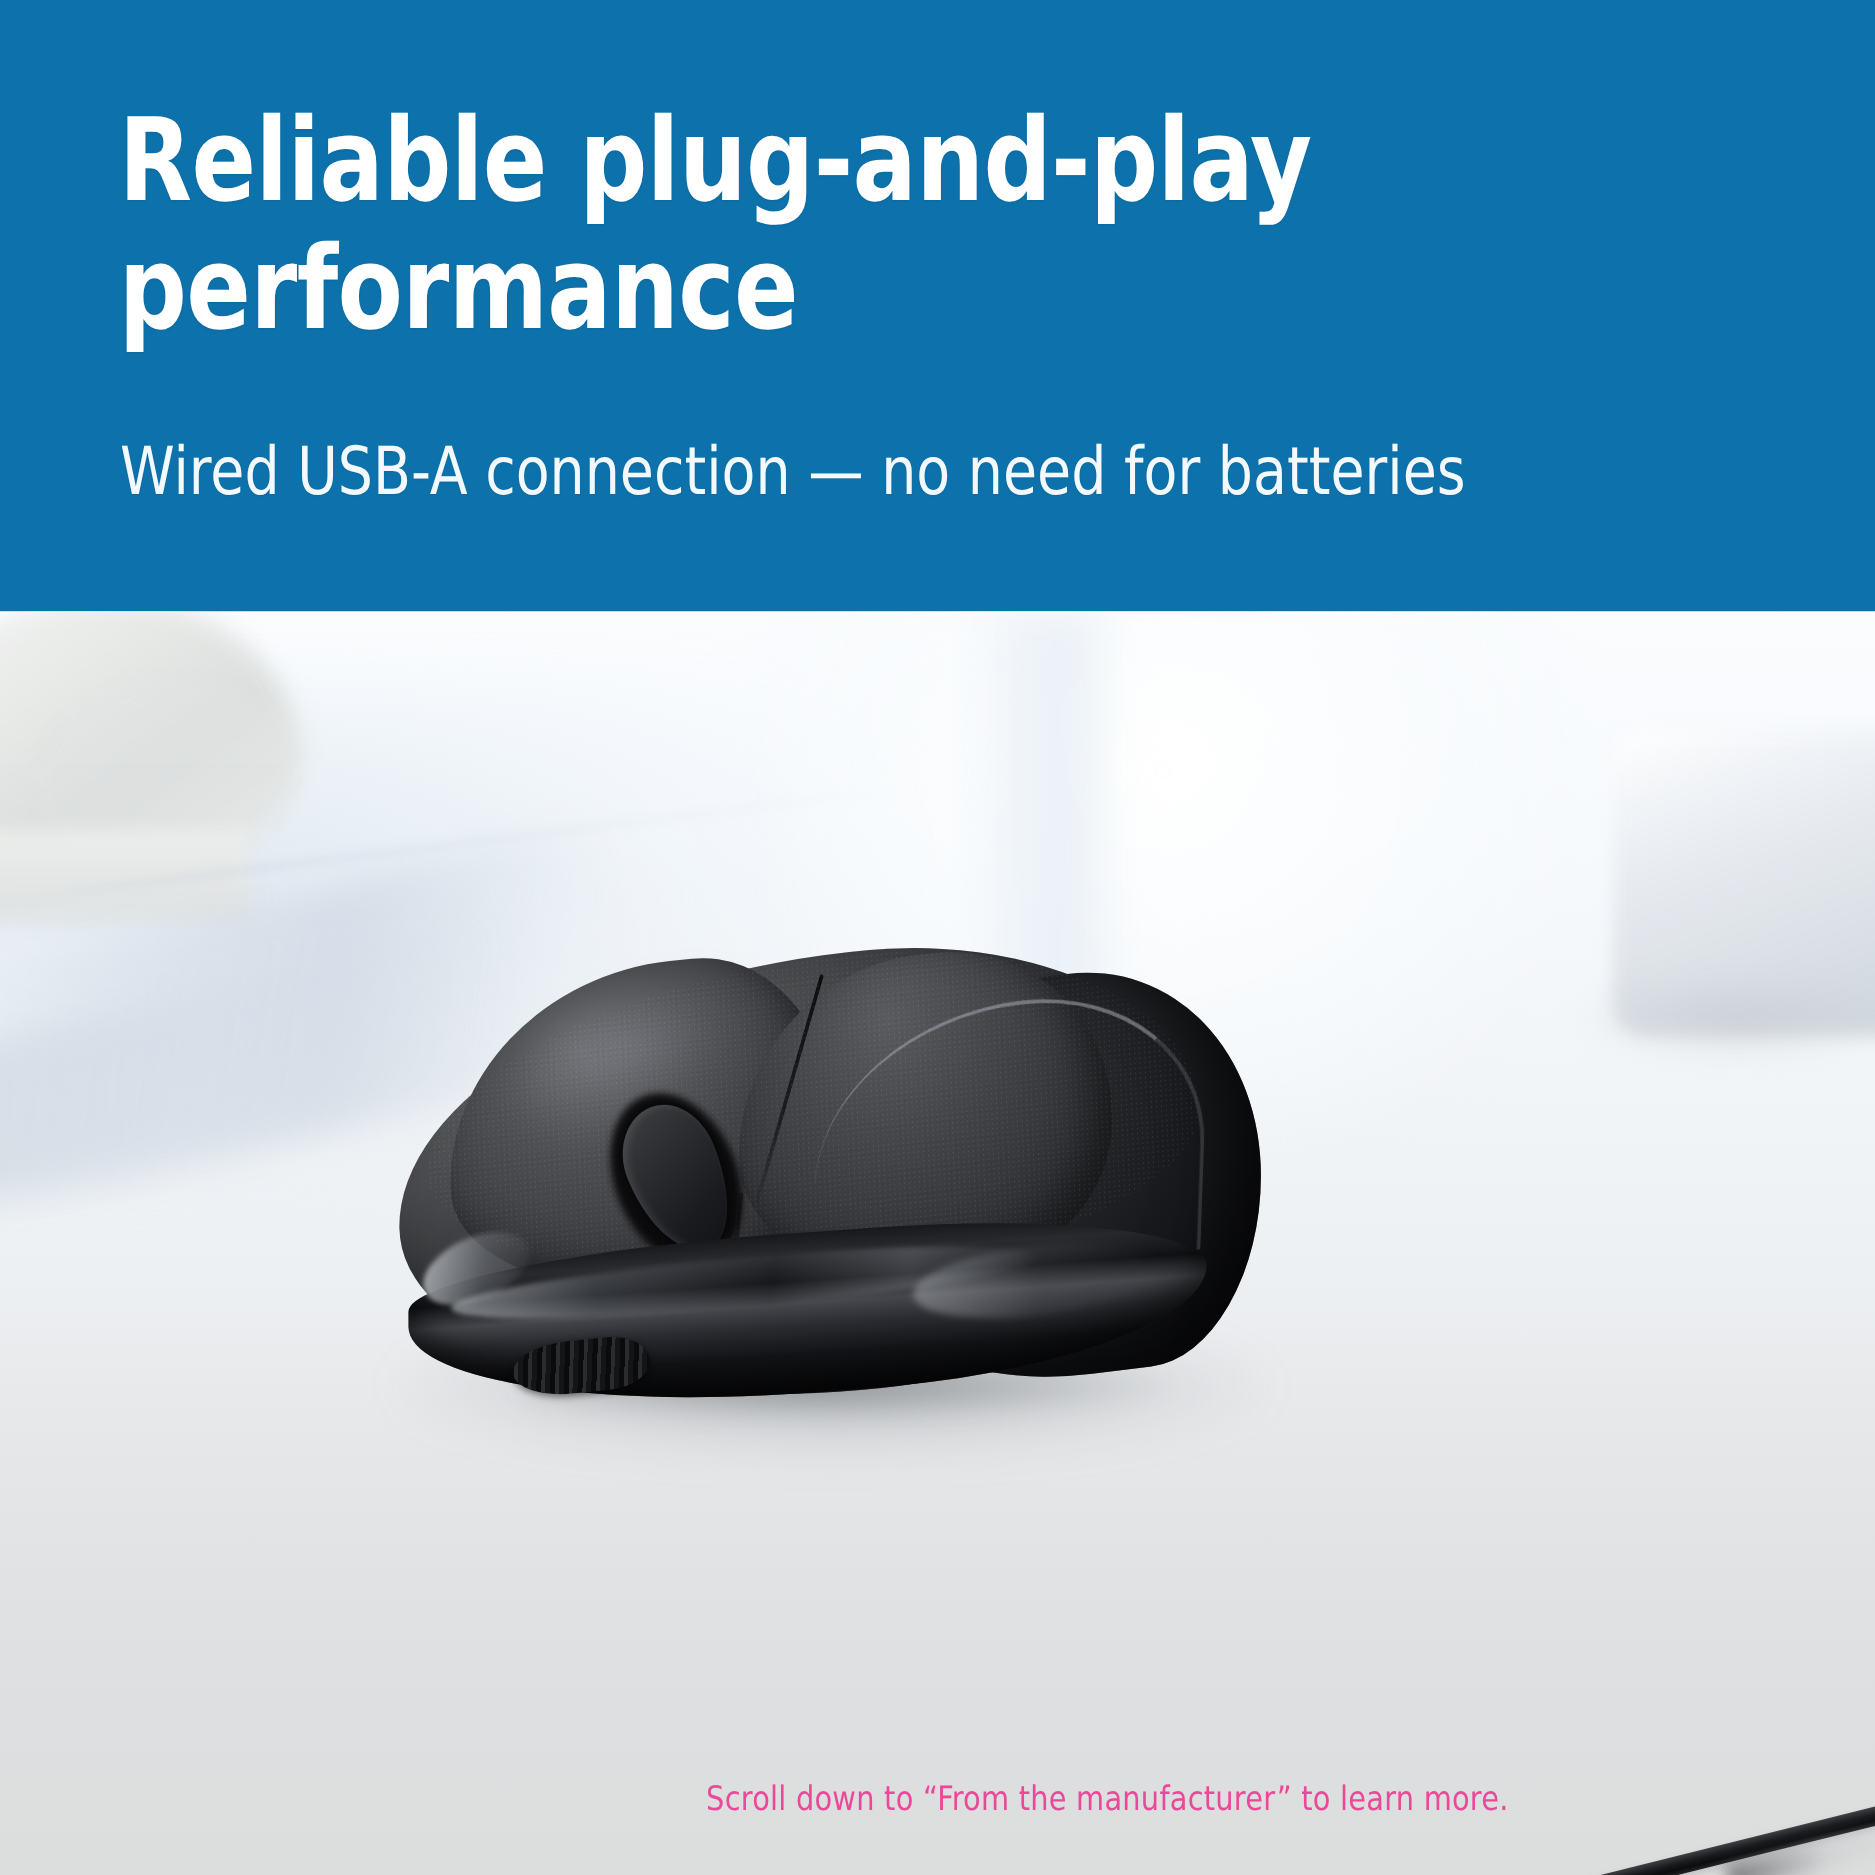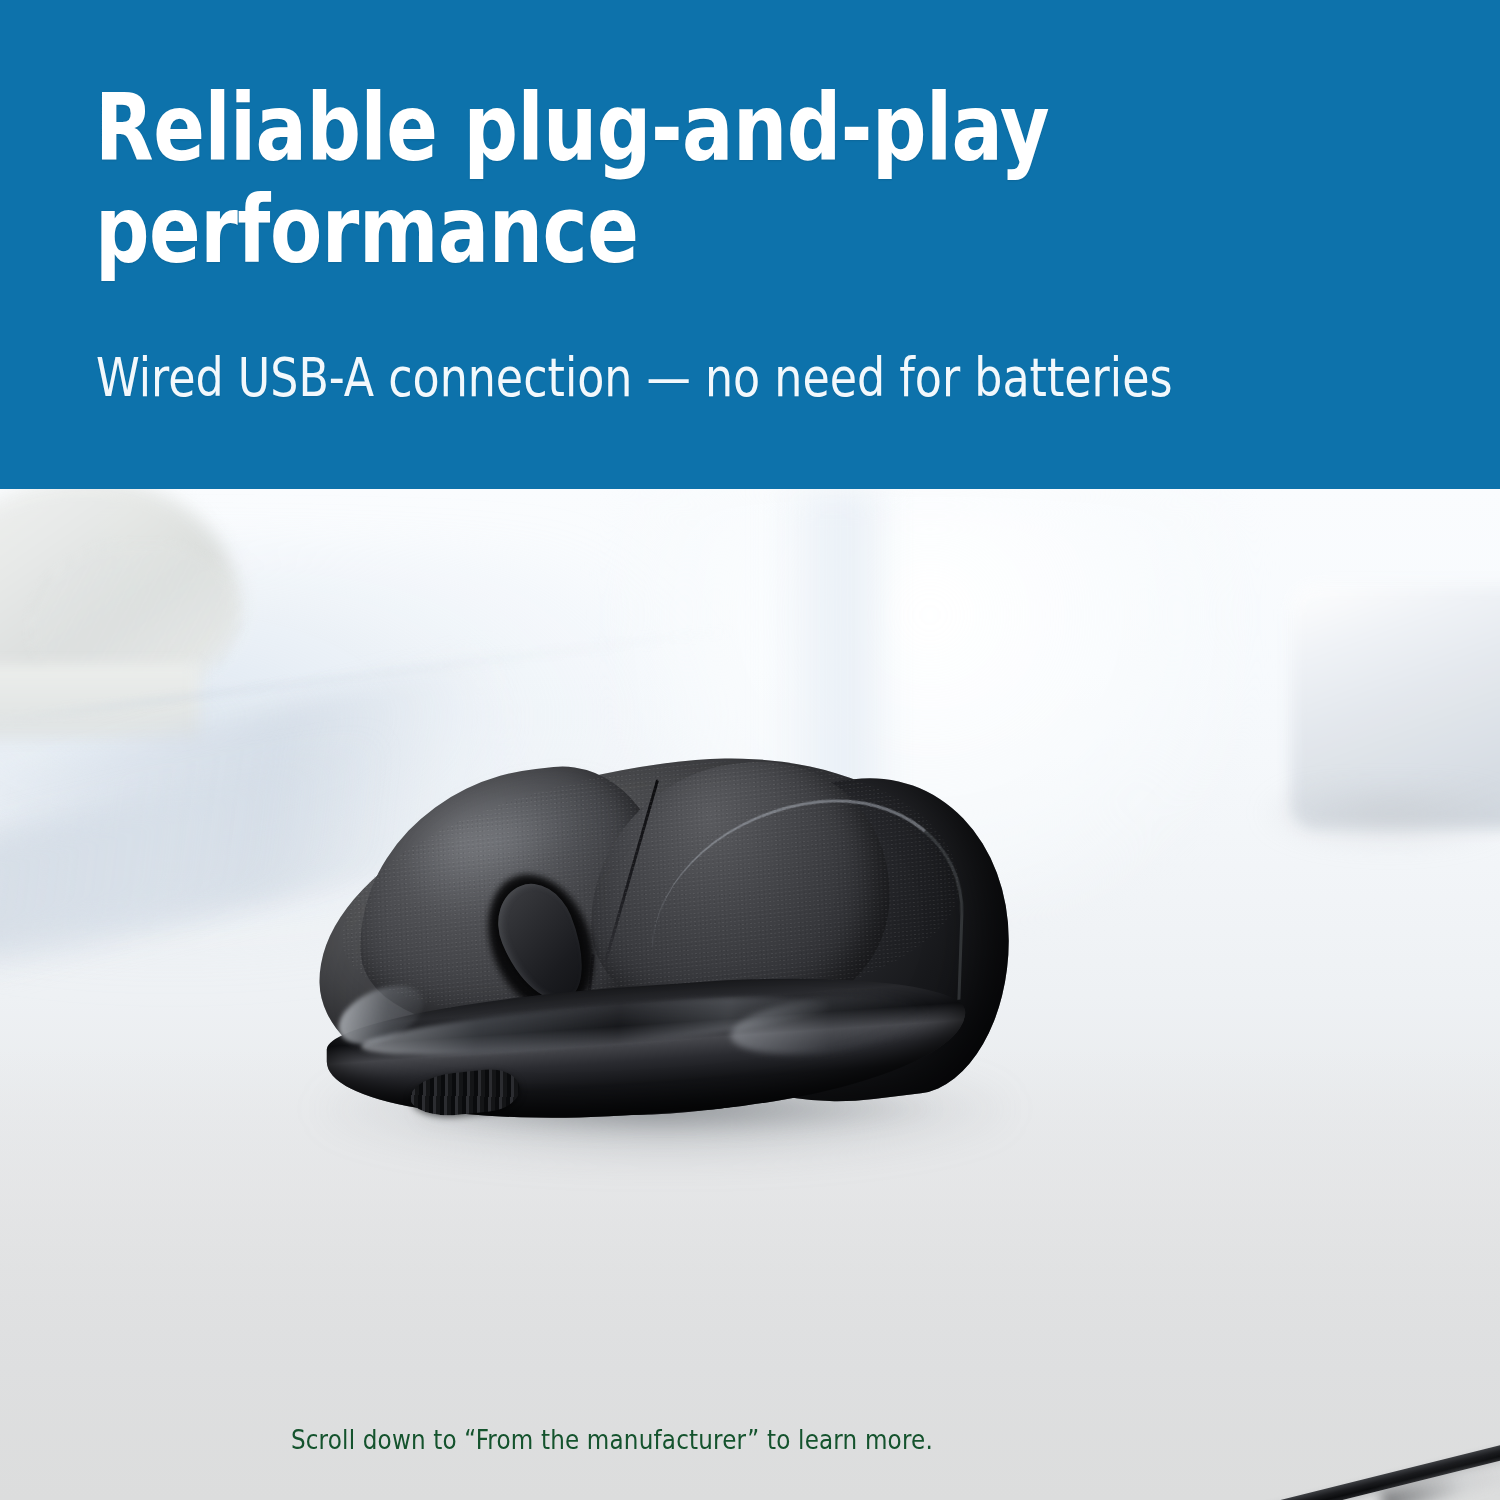--- a/index.html
+++ b/index.html
@@ -384,22 +384,22 @@
     background: linear-gradient(to right, rgba(60,62,66,0.6) 0%, rgba(190,193,196,0.35) 55%, rgba(235,236,238,0) 100%);
     transform: rotate(-14deg);
     filter: blur(6px);
   }
 
   
   #caption {
     position: absolute;
     left: 0; top: 1424px;
     width: 1224px;
-    text-align: center;
-    color: #14532d;
+    text-align: right;
+    color: #ec4899;
     font-family: "Liberation Sans Narrow", "DejaVu Sans Condensed", "Liberation Sans", sans-serif;
     font-size: 27px;
     font-weight: 400;
     letter-spacing: 0.2px;
   }
   #caption span { display: inline-block; transform: scaleX(0.95); }
 </style>
 </head>
 <body>
 

